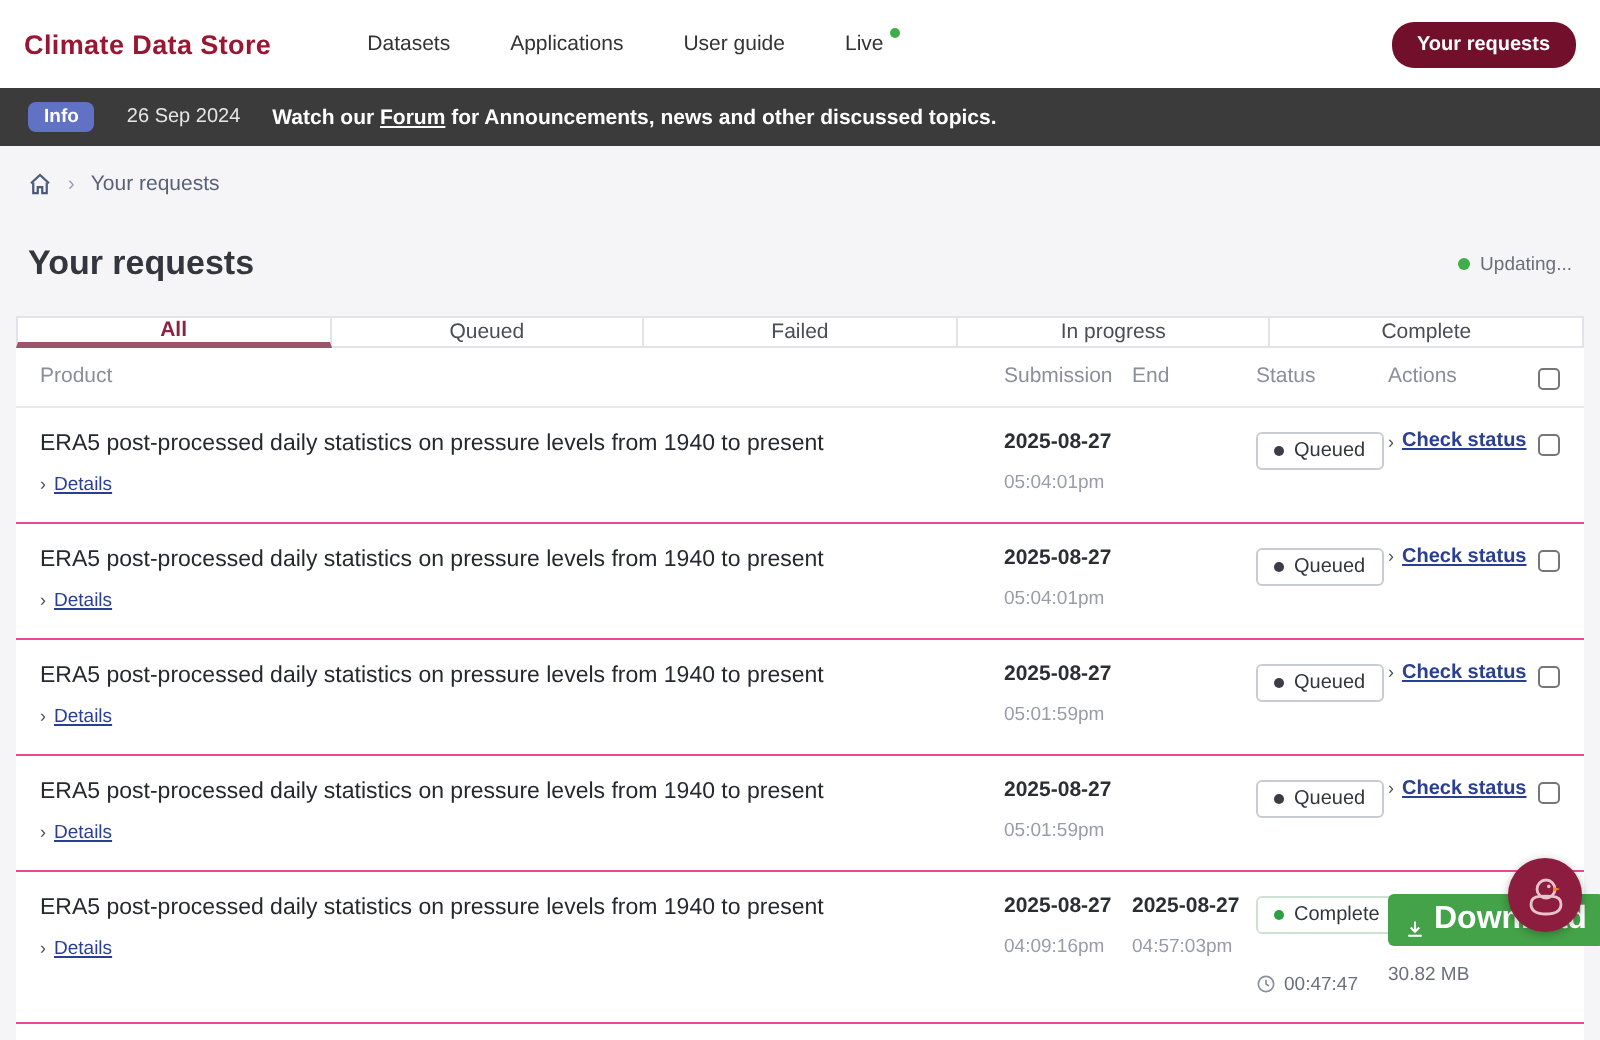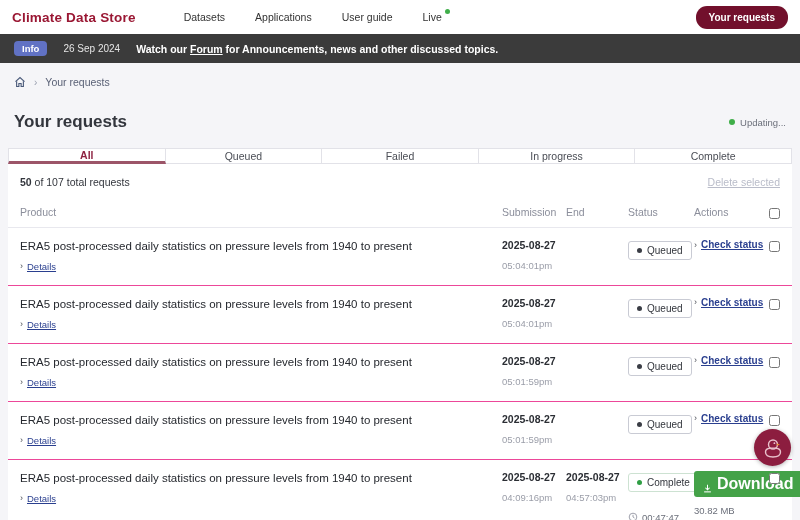--- a/index.html
+++ b/index.html
@@ -5,21 +5,21 @@
   * { margin:0; padding:0; box-sizing:border-box; }
   html,body { width:800px; height:520px; overflow:hidden; }
   body {
     font-family:"Liberation Sans", sans-serif;
     background:#f5f5f8;
     color:#333;
     position:relative;
   }
   
   .topbar {
-    height:34px; background:#fff;
+    height:44px; background:#fff;
     display:flex; align-items:center;
     padding:0 12px;
   }
   .logo { font-size:13.5px; font-weight:bold; color:#9a1733; letter-spacing:.2px; cursor:pointer; }
   .nav { display:flex; gap:30px; margin-left:48px; }
   .nav-item { font-size:10.5px; color:#333; cursor:pointer; position:relative; }
   .live-dot { display:inline-block; width:5px; height:5px; border-radius:50%; background:#3fae49; vertical-align:top; margin:-2px 0 0 3px; }
   .topbar-spacer { flex:1; }
   .your-requests-btn {
     background:#72102c; color:#fff; border:none; cursor:pointer;
@@ -149,24 +149,20 @@
 <div class="tabs">
   <div class="tab active">All</div>
   <div class="tab">Queued</div>
   <div class="tab">Failed</div>
   <div class="tab">In progress</div>
   <div class="tab">Complete</div>
 </div>
 
 <div class="card">
 
-  <div class="summary-row">
-    <span class="summary-text"><b>50</b><span> of 107 total requests</span></span>
-    <span class="delete-selected">Delete selected</span>
-  </div>
 
   <div class="tgrid thead">
     <span class="th">Product</span>
     <span class="th">Submission</span>
     <span class="th">End</span>
     <span class="th">Status</span>
     <span class="th">Actions</span>
     <span class="cb-cell">
         <input type="checkbox" class="cb" style="">
       </span>

